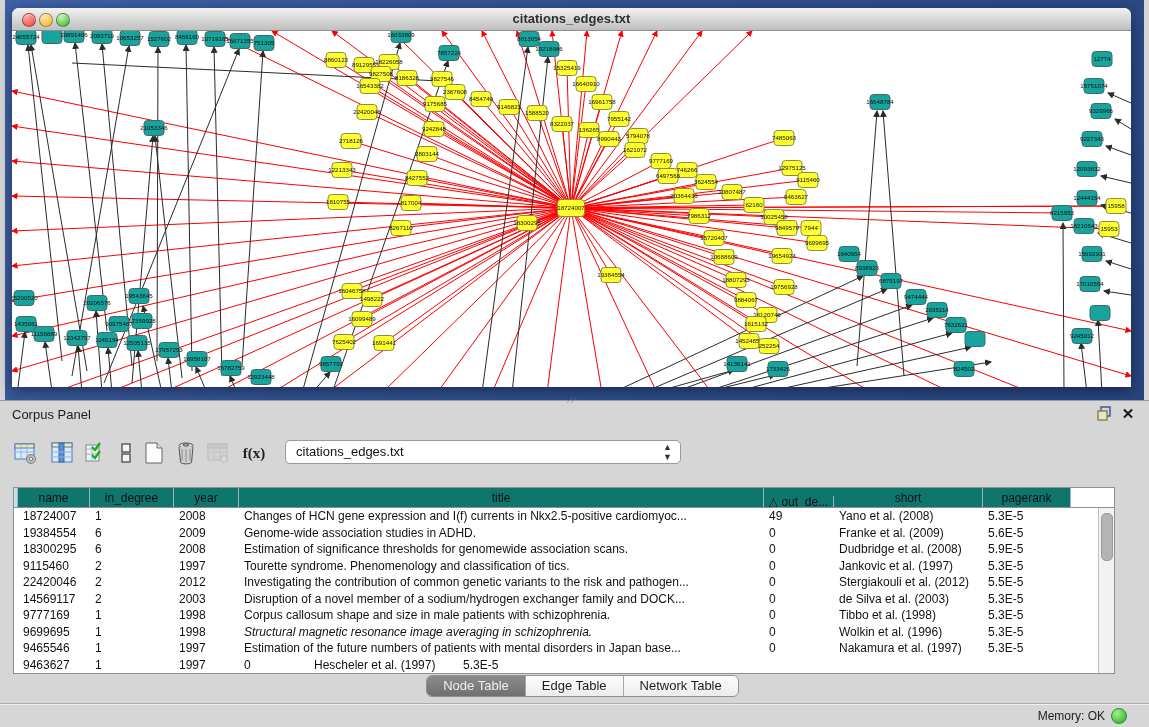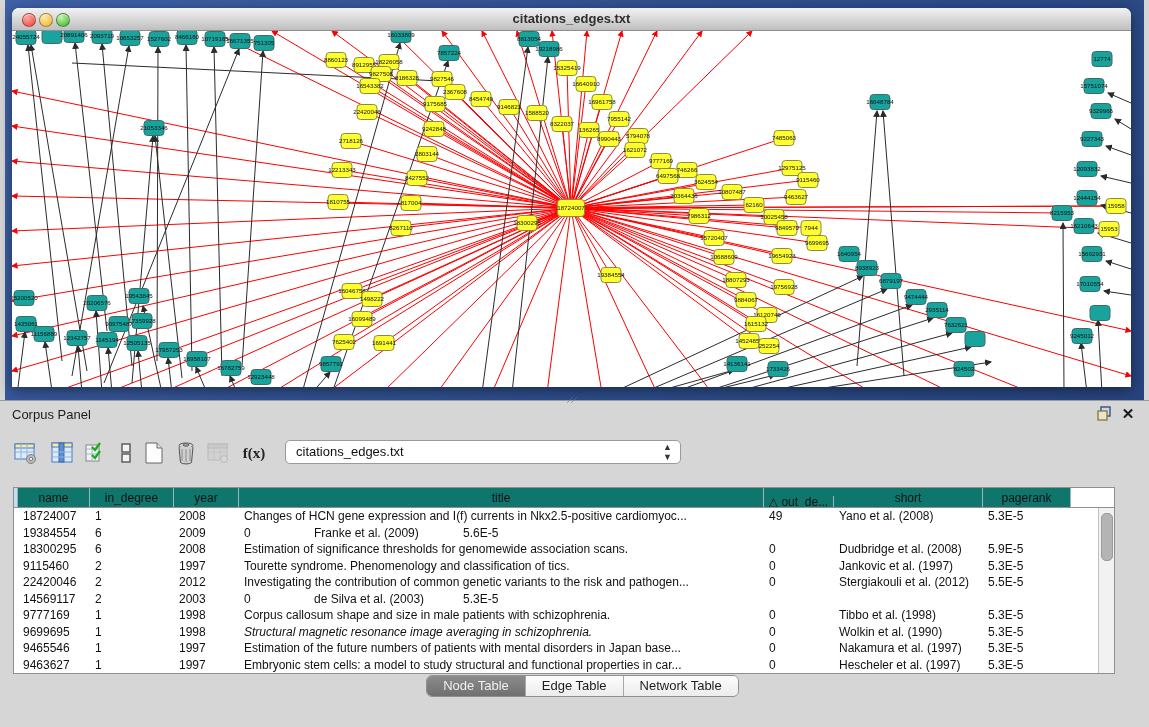--- a/index.html
+++ b/index.html
@@ -604,20 +604,21 @@
           <div class="cell" style="width: 525px;">Changes of HCN gene expression and I(f) currents in Nkx2.5-positive cardiomyoc...</div>
           <div class="cell" style="width: 70px;">49</div>
           <div class="cell" style="width: 149px;">Yano et al. (2008)</div>
           <div class="cell" style="width: 88px;">5.3E-5</div>
         </div>
         <div class="data-row">
           <div class="cell" style="width: 4px; padding: 0px;"></div>
           <div class="cell" style="width: 72px;">19384554</div>
           <div class="cell" style="width: 84px;">6</div>
           <div class="cell" style="width: 65px;">2009</div>
+          <div class="cell" style="width: 525px;">Genome-wide association studies in ADHD.</div>
           <div class="cell" style="width: 70px;">0</div>
           <div class="cell" style="width: 149px;">Franke et al. (2009)</div>
           <div class="cell" style="width: 88px;">5.6E-5</div>
         </div>
         <div class="data-row">
           <div class="cell" style="width: 4px; padding: 0px;"></div>
           <div class="cell" style="width: 72px;">18300295</div>
           <div class="cell" style="width: 84px;">6</div>
           <div class="cell" style="width: 65px;">2008</div>
           <div class="cell" style="width: 525px;">Estimation of significance thresholds for genomewide association scans.</div>
@@ -643,20 +644,21 @@
           <div class="cell" style="width: 525px;">Investigating the contribution of common genetic variants to the risk and pathogen...</div>
           <div class="cell" style="width: 70px;">0</div>
           <div class="cell" style="width: 149px;">Stergiakouli et al. (2012)</div>
           <div class="cell" style="width: 88px;">5.5E-5</div>
         </div>
         <div class="data-row">
           <div class="cell" style="width: 4px; padding: 0px;"></div>
           <div class="cell" style="width: 72px;">14569117</div>
           <div class="cell" style="width: 84px;">2</div>
           <div class="cell" style="width: 65px;">2003</div>
+          <div class="cell" style="width: 525px;">Disruption of a novel member of a sodium/hydrogen exchanger family and DOCK...</div>
           <div class="cell" style="width: 70px;">0</div>
           <div class="cell" style="width: 149px;">de Silva et al. (2003)</div>
           <div class="cell" style="width: 88px;">5.3E-5</div>
         </div>
         <div class="data-row">
           <div class="cell" style="width: 4px; padding: 0px;"></div>
           <div class="cell" style="width: 72px;">9777169</div>
           <div class="cell" style="width: 84px;">1</div>
           <div class="cell" style="width: 65px;">1998</div>
           <div class="cell" style="width: 525px;">Corpus callosum shape and size in male patients with schizophrenia.</div>
@@ -664,50 +666,53 @@
           <div class="cell" style="width: 149px;">Tibbo et al. (1998)</div>
           <div class="cell" style="width: 88px;">5.3E-5</div>
         </div>
         <div class="data-row">
           <div class="cell" style="width: 4px; padding: 0px;"></div>
           <div class="cell" style="width: 72px;">9699695</div>
           <div class="cell" style="width: 84px;">1</div>
           <div class="cell" style="width: 65px;">1998</div>
           <div class="cell" style="width: 525px; font-style: italic;">Structural magnetic resonance image averaging in schizophrenia.</div>
           <div class="cell" style="width: 70px;">0</div>
-          <div class="cell" style="width: 149px;">Wolkin et al. (1990)</div>
+          <div class="cell" style="width: 149px;">Wolkin et al. (1996)</div>
           <div class="cell" style="width: 88px;">5.3E-5</div>
         </div>
         <div class="data-row">
           <div class="cell" style="width: 4px; padding: 0px;"></div>
           <div class="cell" style="width: 72px;">9465546</div>
           <div class="cell" style="width: 84px;">1</div>
           <div class="cell" style="width: 65px;">1997</div>
           <div class="cell" style="width: 525px;">Estimation of the future numbers of patients with mental disorders in Japan base...</div>
           <div class="cell" style="width: 70px;">0</div>
           <div class="cell" style="width: 149px;">Nakamura et al. (1997)</div>
           <div class="cell" style="width: 88px;">5.3E-5</div>
         </div>
         <div class="data-row">
           <div class="cell" style="width: 4px; padding: 0px;"></div>
           <div class="cell" style="width: 72px;">9463627</div>
           <div class="cell" style="width: 84px;">1</div>
           <div class="cell" style="width: 65px;">1997</div>
-          <div class="cell" style="width: 525px;">Embryonic stem cells: a model to study structural and functional properties in car...</div>
           <div class="cell" style="width: 70px;">0</div>
           <div class="cell" style="width: 149px;">Hescheler et al. (1997)</div>
           <div class="cell" style="width: 88px;">5.3E-5</div>
         </div>
       </div>
     <div class="vscroll">
       <div class="vthumb"></div>
     </div>
   </div>
 
   <div class="seg">
     <div class="seg-inner" id="seg-inner">
         <div class="seg-btn sel">Node Table</div>
         <div class="seg-btn">Edge Table</div>
         <div class="seg-btn">Network Table</div>
       </div>
   </div>
 
+  <div class="statusbar">
+    <span class="mem">Memory: OK</span>
+    <span class="memdot"></span>
+  </div>
 </div>
 
 </body></html>

